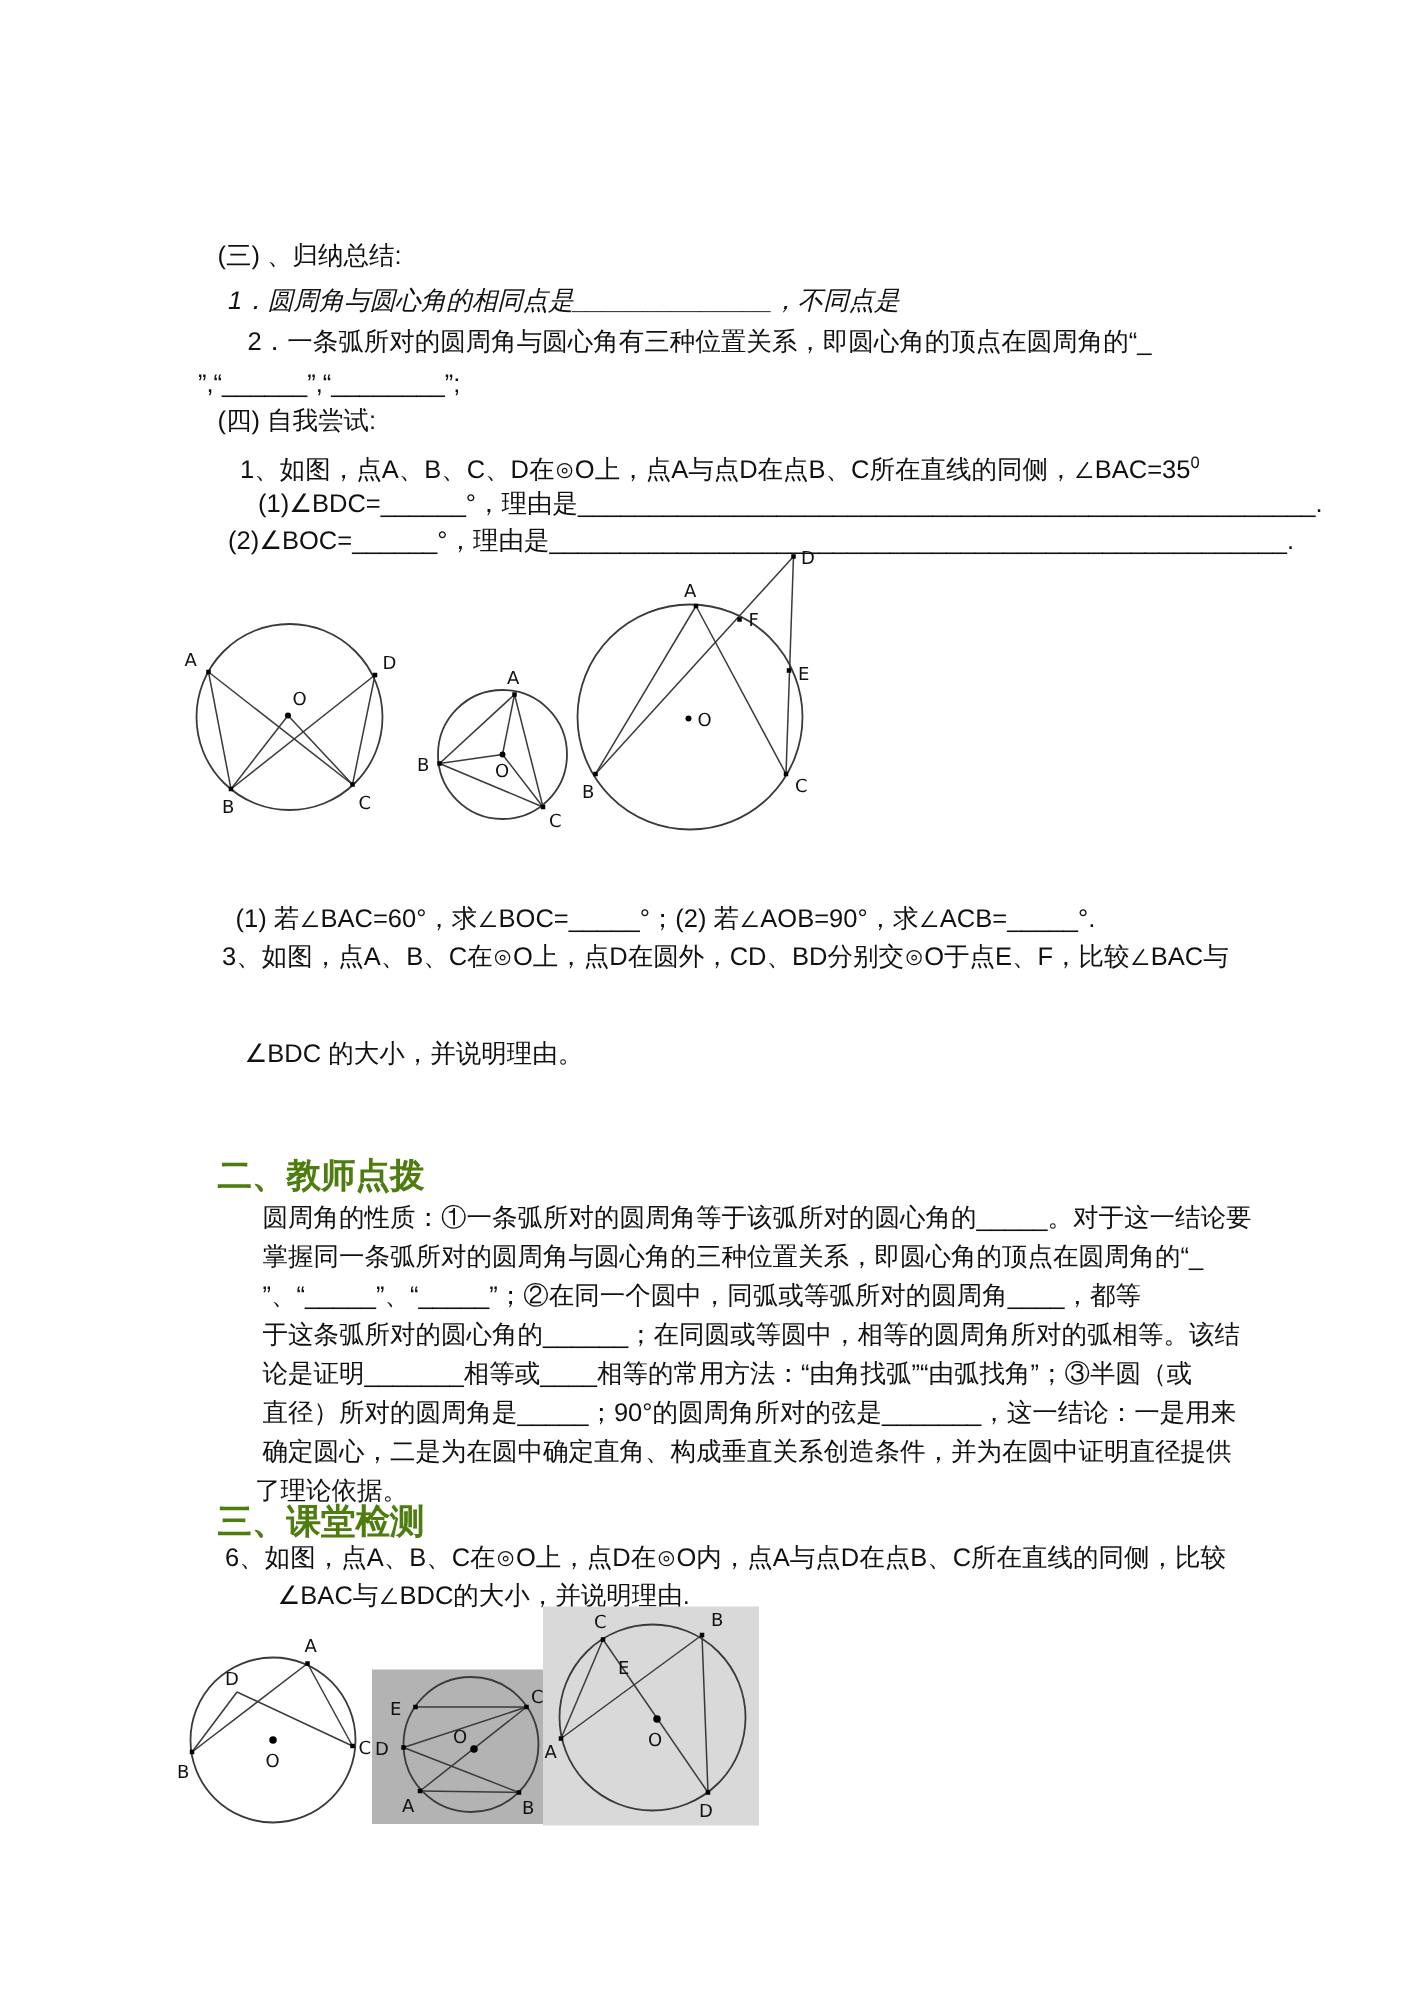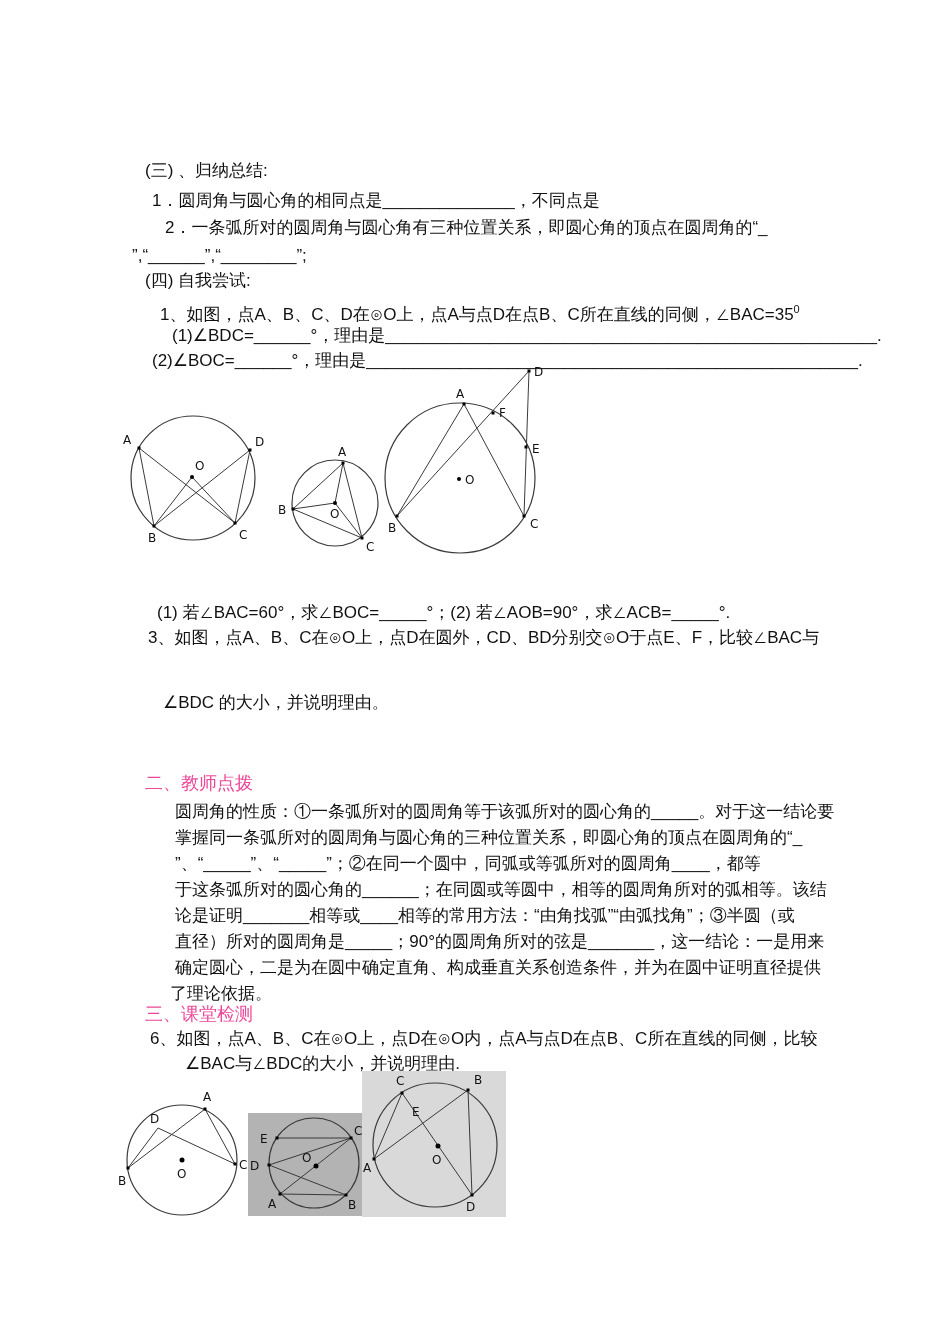--- a/index.html
+++ b/index.html
@@ -12,44 +12,44 @@
     overflow:hidden;
   }
   .tline{
     position:absolute;
     font-size:17px;
     line-height:22px;
     white-space:nowrap;
     color:#111;
   }
   .bold-heading{
-    font-weight:normal;
-    font-size:18px;
-    color:#ec4899;
+    font-weight:bold;
+    font-size:23px;
+    color:#4d7c0f;
   }
   .fig{position:absolute;}
   .fig svg{display:block;}
   .graybox{position:absolute;}
   .fig-line{stroke:#3a3a3a;stroke-width:1;fill:none;}
   .fig-circle{stroke:#3a3a3a;stroke-width:1.2;fill:none;}
   .fig-label{
     font-family:"DejaVu Sans",sans-serif;
     font-size:12px;
     fill:#111;
   }
   .pt{fill:#000;}
   sup{font-size:11px;}
 </style>
 </head>
 <body>
 
 <div class="page">
 
   <div class="tline" style="left:145px;top:160px;">(三) 、归纳总结:</div>
-  <div class="tline" style="left:152px;top:190px;">1．圆周角与圆心角的相同点是______________，不同点是</div>
+  <div class="tline" style="left:152px;top:190px;font-style:italic;">1．圆周角与圆心角的相同点是______________，不同点是</div>
   <div class="tline" style="left:165px;top:217px;">2．一条弧所对的圆周角与圆心角有三种位置关系，即圆心角的顶点在圆周角的“_</div>
   <div class="tline" style="left:132px;top:245px;">”,“______”,“________”;</div>
 
   <div class="tline" style="left:145px;top:270px;">(四) 自我尝试:</div>
   <div class="tline" style="left:160px;top:298px;">
     <span>1、如图，点A、B、C、D在⊙O上，点A与点D在点B、C所在直线的同侧，∠BAC=35</span><sup>0</sup>
   </div>
   <div class="tline" style="left:152px;top:325px;margin-left:20px;">(1)∠BDC=______°，理由是____________________________________________________.</div>
   <div class="tline" style="left:152px;top:350px;">(2)∠BOC=______°，理由是____________________________________________________.</div>
 

